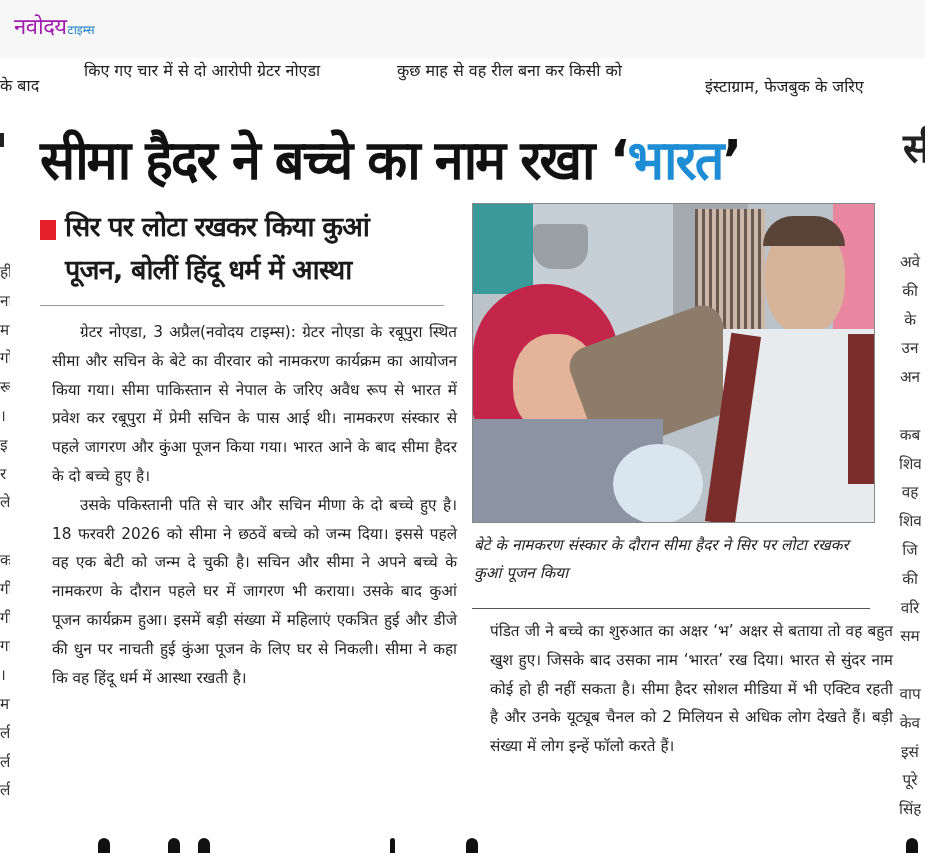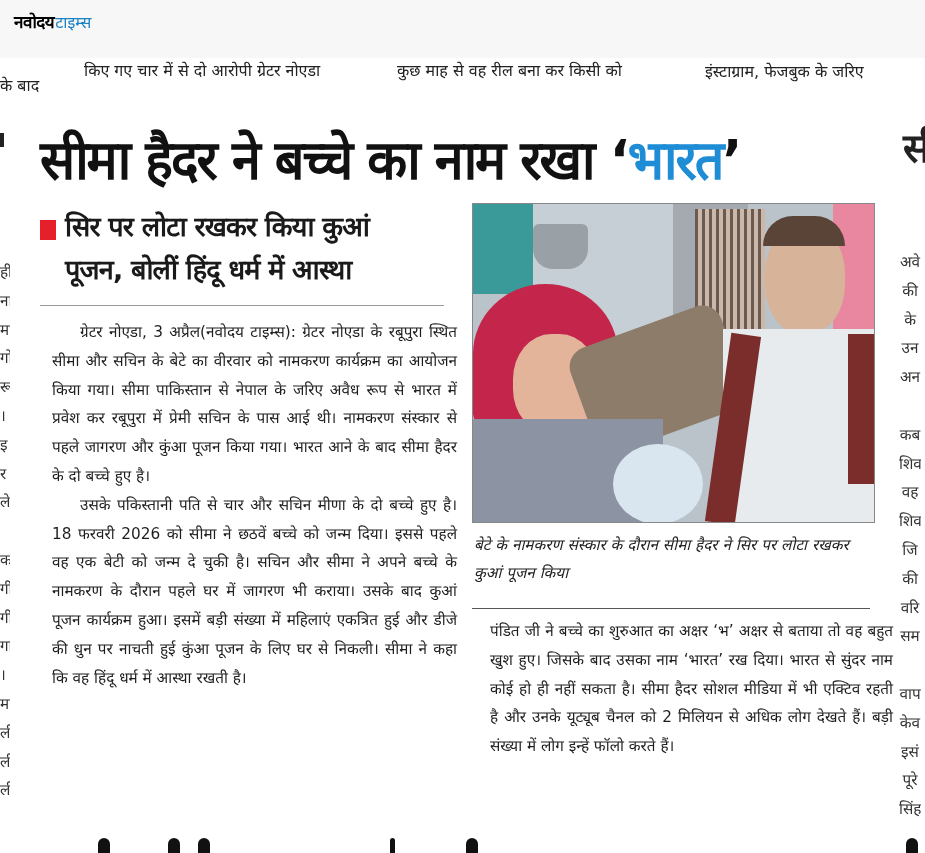--- a/index.html
+++ b/index.html
@@ -2,22 +2,22 @@
 <html><head>
 <meta charset="utf-8">
 <style>
   * { box-sizing: border-box; margin: 0; padding: 0; }
   html, body { width: 925px; height: 853px; overflow: hidden; background: #ffffff; }
   body { position: relative; font-family: "DejaVu Sans", sans-serif; color: #1a1a1a; }
 
   
   .topbar { position: absolute; left: 0; top: 0; width: 925px; height: 58px; background: #f7f7f7; z-index: 5; }
   .logo { position: absolute; left: 14px; top: 10px; display: flex; align-items: baseline; }
-  .logo-main { font-family: "DejaVu Sans", sans-serif; font-weight: bold; font-size: 17px; color: #000000; letter-spacing: -0.5px; }
-  .logo-sub { font-family: Liberation Serif, serif; font-size: 16px; color: #1a7fc4; margin-left: 1px; }
+  .logo-main { font-family: "DejaVu Sans", sans-serif; font-weight: normal; font-size: 22px; color: #a21caf; letter-spacing: -0.5px; }
+  .logo-sub { font-family: Liberation Serif, serif; font-size: 12px; color: #1a7fc4; margin-left: 1px; }
   .edition { position: absolute; left: 163px; top: 9px; font-family: "Liberation Sans", sans-serif; font-weight: bold; font-size: 15px; line-height: 20px; color: #111; }
 
   
   .frag { position: absolute; font-family: "DejaVu Sans", sans-serif; font-size: 16px; color: #222; white-space: nowrap; }
 
   
   .headline { position: absolute; left: 40px; top: 118px; font-family: "DejaVu Sans", sans-serif; font-weight: bold; font-size: 52px; line-height: 80px; color: #111; letter-spacing: -2px; white-space: nowrap; transform: scaleY(1.05); transform-origin: top left; }
   .headline .accent { color: #1f8dd6; }
   .side-head { position: absolute; left: 903px; top: 118px; font-family: "DejaVu Sans", sans-serif; font-weight: bold; font-size: 40px; line-height: 60px; color: #222; }
   .left-mark { position: absolute; left: 0; top: 133px; width: 4px; height: 14px; background: #222; }
@@ -56,21 +56,21 @@
     <span class="logo-main">नवोदय</span>
     <span class="logo-sub">टाइम्स</span>
   </div>
   <div class="edition">
   </div>
 </div>
 
 <div class="frag" style="left:0; top:74px;">के बाद</div>
 <div class="frag" style="left:84px; top:59px;">किए गए चार में से दो आरोपी ग्रेटर नोएडा</div>
 <div class="frag" style="left:397px; top:59px;">कुछ माह से वह रील बना कर किसी को</div>
-<div class="frag" style="left:705px; top:60px;text-align:right;">इंस्टाग्राम, फेजबुक के जरिए</div>
+<div class="frag" style="left:705px; top:75px;text-align:right;">इंस्टाग्राम, फेजबुक के जरिए</div>
 
 <div class="left-mark"></div>
 
 <h1 class="headline"><span>सीमा हैदर ने बच्चे का नाम रखा </span><span>‘</span><span class="accent">भारत</span><span>’</span></h1>
 <div class="side-head">सी</div>
 
 <div class="subhead-block">
   <div class="red-square"></div>
   <div class="subhead">सिर पर लोटा रखकर किया कुआं</div>
   <div class="subhead">पूजन, बोलीं हिंदू धर्म में आस्था</div>

